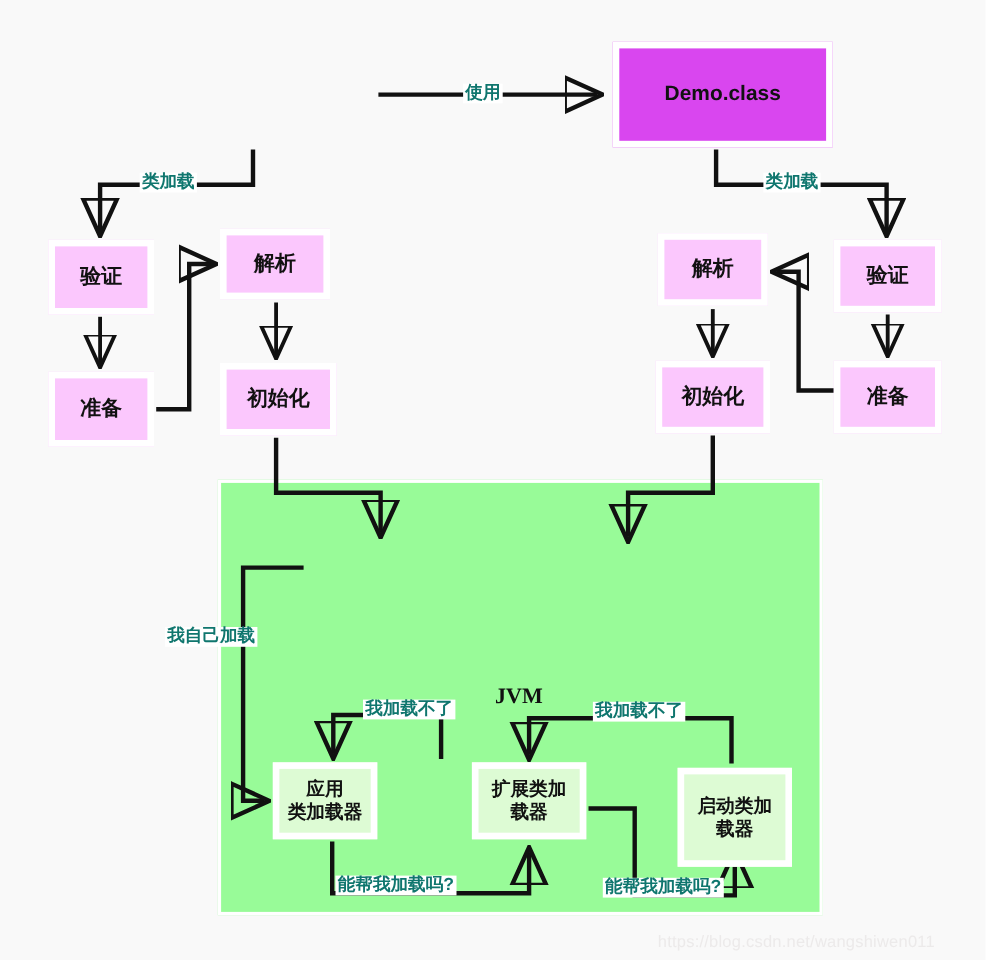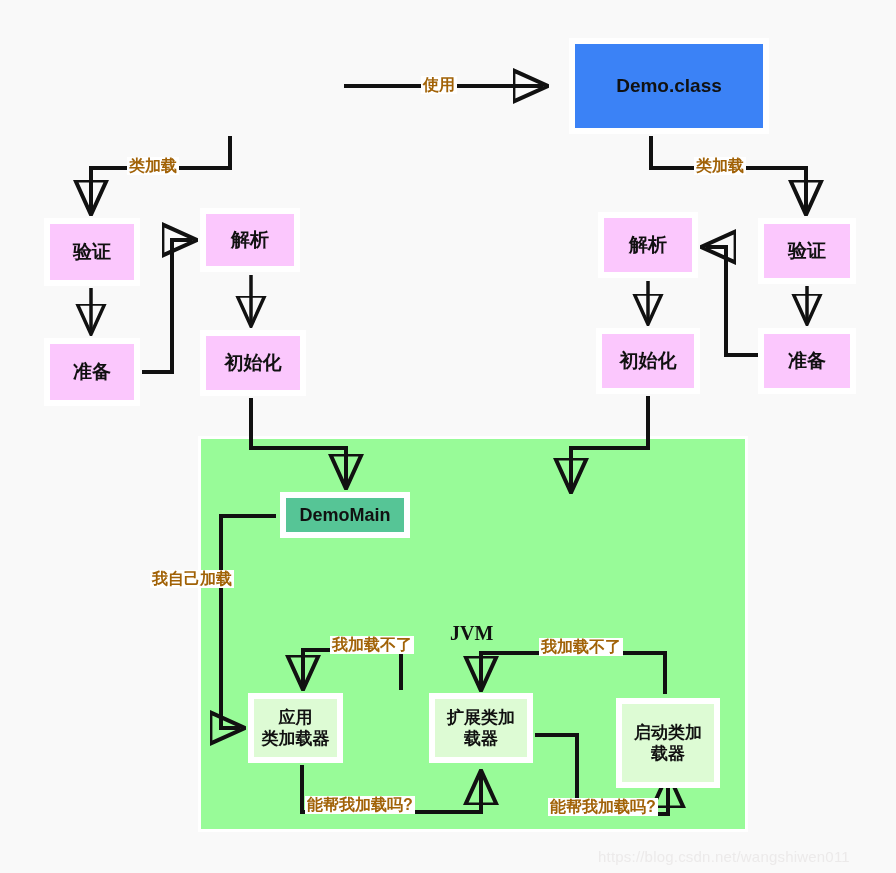--- a/index.html
+++ b/index.html
@@ -53,21 +53,21 @@
     background: #fbc7fd;
   }
   .node.lightgreen {
     background: #ddfbd4;
   }
 
   
   .edge-label {
     position: absolute;
     background: #ffffff;
-    color: #a16207;
+    color: #0f766e;
     font-weight: bold;
     font-size: 16px;
     white-space: nowrap;
     padding: 0 2px;
     line-height: 1.1;
   }
 
   
   svg.wires {
     position: absolute;
@@ -149,33 +149,32 @@
     
     <path d="M 401 690 L 401 650 L 303 650 L 303 685" stroke-width="4" marker-end="url(#ah)" stroke="#111111"></path>
 
     
     <path d="M 535 735 L 577 735 L 577 814 L 668 814 L 668 778" stroke-width="4" marker-end="url(#ah)" stroke="#111111"></path>
 
     
     <path d="M 665 694 L 665 653 L 481 653 L 481 686" stroke-width="4" marker-end="url(#ah)" stroke="#111111"></path>
   </svg>
 
-  <div class="node green" id="n-demo-class" style="font-size: 19px; left: 569px; top: 38px; width: 200px; height: 96px; background: #3b82f6;">Demo.class</div>
+  <div class="node green" id="n-demo-class" style="font-size: 19px; left: 557px; top: 38px; width: 200px; height: 96px; background: #d946ef;">Demo.class</div>
 
   <div class="node pink" id="n-l0" style="font-size: 19px; left: 44px; top: 218px; width: 96px; height: 68px; background: rgb(251, 199, 253);">验证</div>
   <div class="node pink" id="n-l1" style="font-size: 19px; left: 44px; top: 338px; width: 96px; height: 68px; background: rgb(251, 199, 253);">准备</div>
   <div class="node pink" id="n-l2" style="font-size: 19px; left: 200px; top: 208px; width: 100px; height: 64px; background: rgb(251, 199, 253);">解析</div>
   <div class="node pink" id="n-l3" style="font-size: 19px; left: 200px; top: 330px; width: 106px; height: 66px; background: rgb(251, 199, 253);">初始化</div>
 
   <div class="node pink" id="n-r0" style="font-size: 19px; left: 758px; top: 218px; width: 98px; height: 66px; background: rgb(251, 199, 253);">验证</div>
   <div class="node pink" id="n-r1" style="font-size: 19px; left: 758px; top: 328px; width: 98px; height: 66px; background: rgb(251, 199, 253);">准备</div>
   <div class="node pink" id="n-r2" style="font-size: 19px; left: 598px; top: 212px; width: 100px; height: 66px; background: rgb(251, 199, 253);">解析</div>
   <div class="node pink" id="n-r3" style="font-size: 19px; left: 596px; top: 328px; width: 104px; height: 66px; background: rgb(251, 199, 253);">初始化</div>
 
-  <div class="node green" id="n-j0" style="font-size: 18px; left: 280px; top: 492px; width: 130px; height: 46px; background: rgb(86, 197, 150);">DemoMain</div>
 
   <div class="node lightgreen" id="n-c0" style="font-size: 17px; left: 248px; top: 693px; width: 95px; height: 70px; background: rgb(221, 251, 212);">应用
 类加载器</div>
   <div class="node lightgreen" id="n-c1" style="font-size: 17px; left: 429px; top: 693px; width: 104px; height: 70px; background: rgb(221, 251, 212);">扩展类加
 载器</div>
   <div class="node lightgreen" id="n-c2" style="font-size: 17px; left: 616px; top: 673px; width: 104px; height: 90px; background: rgb(221, 251, 212); margin-top: 25px;">启动类加
 载器</div>
 
   <div class="edge-label" style="left:421px; top:76px;">使用</div>
 

